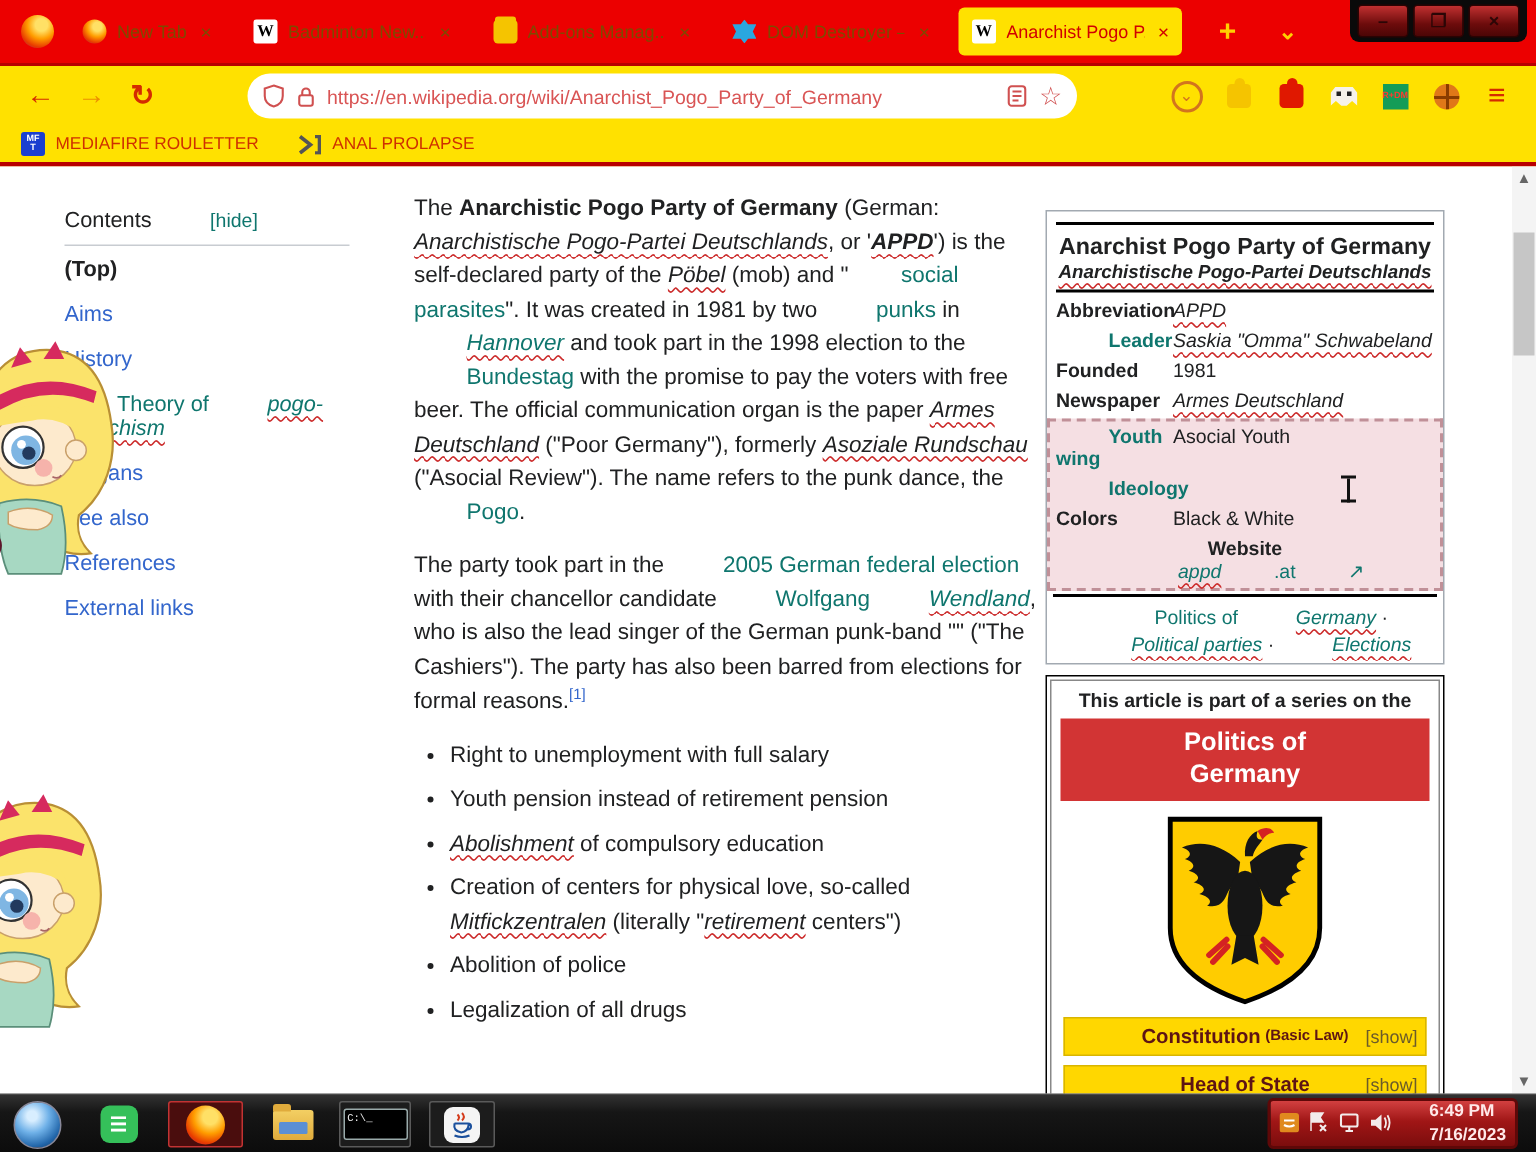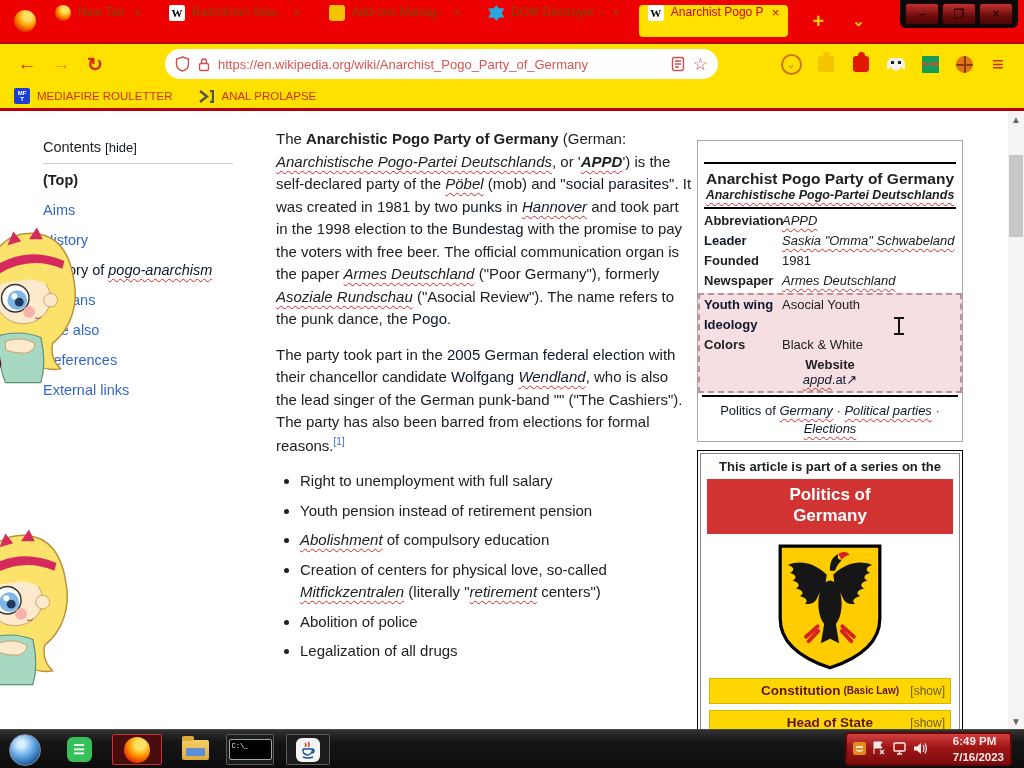--- a/index.html
+++ b/index.html
@@ -1,21 +1,21 @@
 <!DOCTYPE html>
 <html><head>
 <meta charset="utf-8">
 <style>
   html,body{margin:0;padding:0;background:#000;}
   .screen{position:relative;width:1024px;height:768px;overflow:hidden;font-family:"Liberation Sans",sans-serif;background:#fff;}
   
   .tabbar{position:absolute;left:0;top:0;width:1024px;height:44px;background:#ec0000;border-bottom:2px solid #b80000;box-sizing:border-box;display:flex;align-items:center;}
   .ffbtn{width:30px;height:30px;margin:0 6px 0 10px;display:flex;align-items:center;justify-content:center;}
   .ffball{width:22px;height:22px;border-radius:50%;background:radial-gradient(circle at 62% 30%,#ffe066 0 20%,#ff9d00 45%,#e83b00 72%,#8f1a6e 100%);}
-  .tab{height:32px;display:flex;gap:7px;padding:0 9px;margin-right:10px;border-radius:4px;color:#7e4a00;font-size:12px;white-space:nowrap;overflow:hidden;}
+  .tab{height:32px;display:flex;align-items:center;gap:7px;padding:0 9px;margin-right:10px;border-radius:4px;color:#7e4a00;font-size:12px;white-space:nowrap;overflow:hidden;}
   .tab .lbl{max-width:92px;overflow:hidden;text-overflow:clip;}
   .tab .x{font-size:13px;color:#7e4a00;margin-left:2px;}
   .tab.active{background:#ffe100;color:#d10000;}
   .tab.active .x{color:#d10000;}
   .favicon{width:16px;height:16px;flex:0 0 16px;border-radius:2px;display:flex;align-items:center;justify-content:center;font-size:11px;}
   .fav-wiki{background:#fff;color:#000;font-family:"Liberation Serif",serif;font-weight:bold;}
   .fav-ff{border-radius:50%;background:radial-gradient(circle at 62% 30%,#ffe066 0 20%,#ff9d00 45%,#e83b00 72%,#8f1a6e 100%);}
   .fav-puzzle{background:#f5c400;border-radius:3px;box-shadow:0 -3px 0 -1px #f5c400;}
   .fav-dom{background:#2aa7df;border-radius:3px;clip-path:polygon(50% 0,65% 20%,100% 20%,85% 50%,100% 80%,65% 80%,50% 100%,35% 80%,0 80%,15% 50%,0 20%,35% 20%);}
   .newtab,.tabchev{color:#ffcf00;font-size:20px;margin:0 14px;font-weight:bold;}
@@ -41,41 +41,41 @@
   .ball:before{left:8px;top:0;width:2px;height:17px;}
   .ball:after{left:0;top:8px;width:17px;height:2px;}
   
   .bookbar{position:absolute;left:0;top:84px;width:1024px;height:27px;background:#ffe100;border-bottom:3px solid #b80000;box-sizing:border-box;display:flex;align-items:center;gap:26px;padding-left:14px;}
   .bm{display:flex;align-items:center;gap:7px;color:#cf3000;font-size:11.5px;}
   .bm-mf{width:16px;height:16px;background:#1b3fd0;border-radius:2px;color:#fff;font-size:6px;font-weight:bold;display:flex;flex-direction:column;align-items:center;justify-content:center;line-height:1;}
   .bm-term{width:16px;height:14px;color:#555;font-weight:bold;font-size:12px;display:flex;align-items:center;justify-content:center;}
   
   .content{position:absolute;left:0;top:111px;width:1024px;height:618px;background:#fff;overflow:hidden;color:#202122;}
   .sq{text-decoration:underline;text-decoration-style:wavy;text-decoration-color:#cc2b2b;text-decoration-thickness:1px;text-underline-offset:3px;text-decoration-skip-ink:none;font-style:italic;}
-  .a{color:#0f172a;}
+  .a{color:#0f766e;margin-left:35px;}
   .b{font-weight:bold;}
   .i{font-style:italic;}
   .g{color:#54595d;}
   .sup{vertical-align:super;font-size:10px;color:#3366cc;}
   .blk{display:block;}
   
   .toc{position:absolute;left:43px;top:28px;width:200px;font-size:14.5px;}
   .toc-head{color:#202122;margin-bottom:8px;padding-bottom:8px;border-bottom:1px solid #c8ccd1;width:190px;}
   .toc-head .a{font-size:13px;}
   .toc-item{margin:0 0 14px;color:#3366cc;}
   .toc-item.top{color:#202122;font-weight:bold;}
   
   .article{position:absolute;left:276px;top:17px;width:416px;font-size:15px;line-height:1.5;}
   .article p{margin:0 0 13px;}
   .h2{font-family:"Liberation Serif",serif;font-size:26px;font-weight:normal;border-bottom:1px solid #a2a9b1;padding-bottom:4px;margin:22px 0 10px;width:407px;}
   .h2 .edit{font-family:"Liberation Sans",sans-serif;font-size:13px;color:#54595d;margin-left:10px;}
   .article ul{margin:0 0 0 6px;padding-left:18px;}
   .article li{margin-bottom:7px;}
   
-  .infobox{position:absolute;left:697px;top:29px;width:266px;border:1px solid #a2a9b1;background:#fff;font-size:13px;box-sizing:border-box;padding:21px 6px 4px;}
+  .infobox{position:absolute;left:697px;top:29px;width:266px;border:1px solid #a2a9b1;background:#fff;font-size:13px;box-sizing:border-box;padding:7px 6px 4px;}
   .ib-title{border-top:2px solid #000;text-align:center;font-weight:bold;font-size:15.5px;padding-top:6px;}
   .ib-subtitle{text-align:center;font-weight:bold;font-size:12.5px;border-bottom:2px solid #000;padding-bottom:5px;margin-bottom:4px;}
   .ib-row{display:flex;margin:0 0 5px;}
   .ib-label{width:78px;flex:0 0 78px;font-weight:bold;}
   .ib-label .a{font-weight:bold;}
   .ib-value{flex:1;}
   .ib-highlight{background:#f5dfe3;border:2px dashed #c09098;margin:0 -6px;padding:2px 4px 4px;}
   .ib-center{text-align:center;}
   .ib-footer{border-top:2px solid #000;margin:2px -2px 0;padding-top:5px;text-align:center;font-size:13px;line-height:1.35;}
   .cursor{position:absolute;left:893px;top:206px;width:12px;height:20px;}

